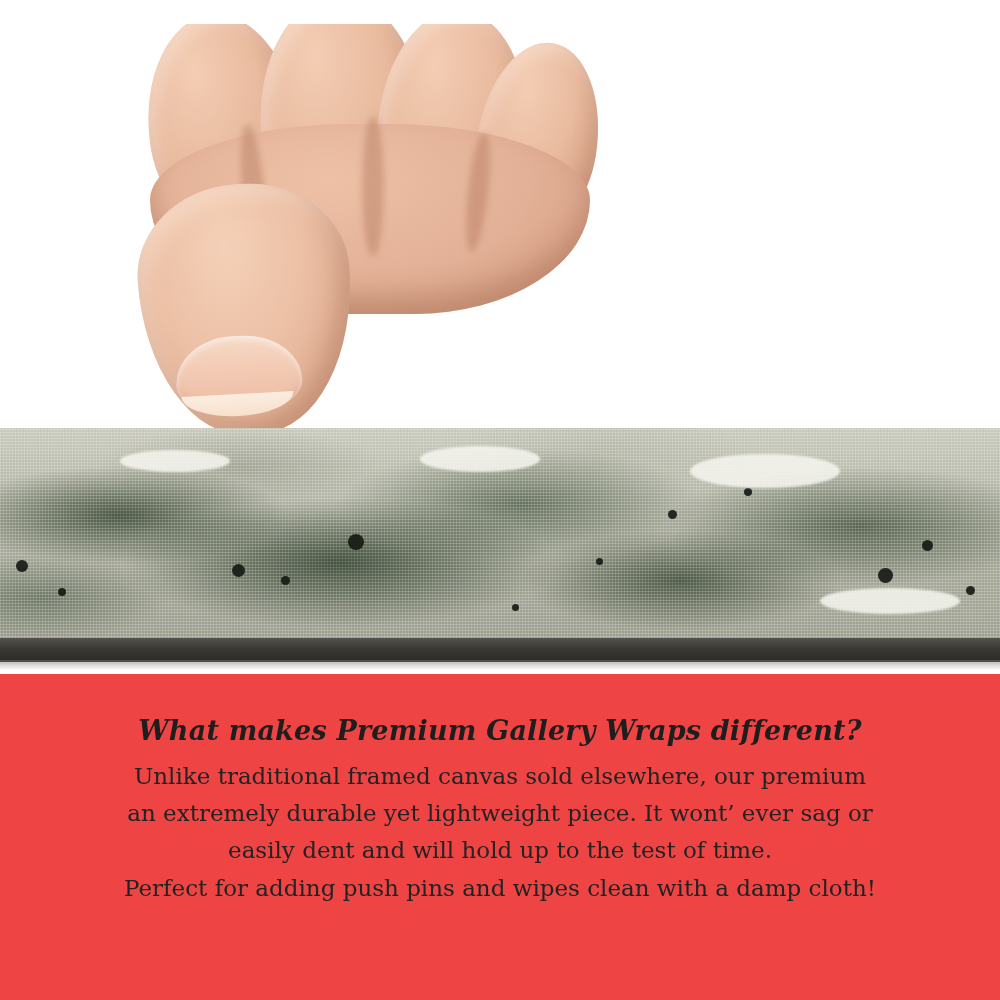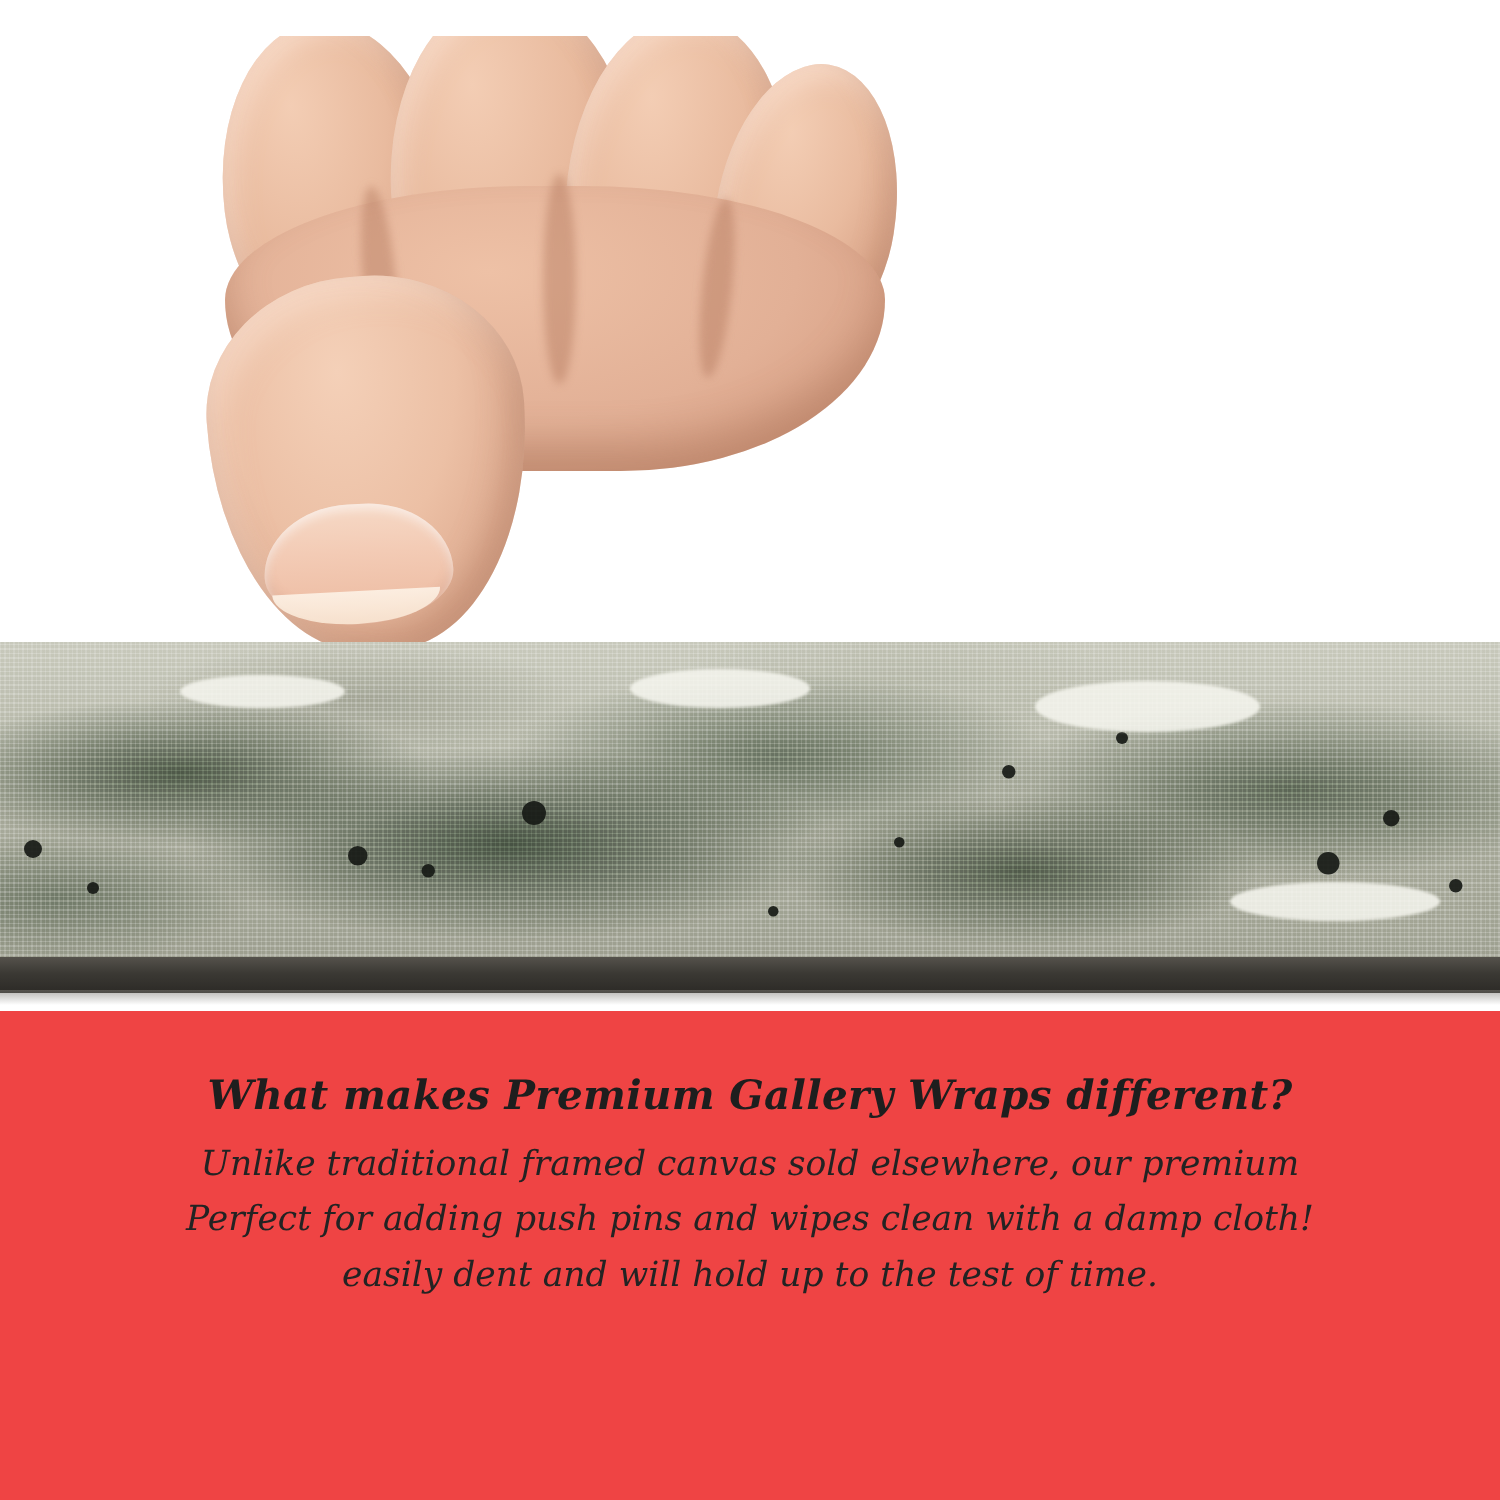--- a/index.html
+++ b/index.html
@@ -182,21 +182,20 @@
   }
   .caption .headline {
     font-style: italic;
     font-weight: 700;
     font-size: 27px;
     letter-spacing: 0.2px;
     margin: 0 0 10px 0;
     line-height: 1.25;
   }
   .caption .body-line {
-    font-style: italic;
     font-weight: 400;
     font-size: 23px;
     line-height: 1.62;
     margin: 0;
     color: #232323;
   }
 </style>
 </head>
 <body>
 
@@ -241,17 +240,18 @@
       <div class="hl" style="left:820px; top:160px; width:140px; height:26px;"></div>
     </div>
 
     <div class="canvas-rim"></div>
     <div class="canvas-rim-shadow"></div>
   </div>
 
   <div class="caption">
     <p class="headline">What makes Premium Gallery Wraps different?</p>
     <p class="body-line">Unlike traditional framed canvas sold elsewhere, our premium</p>
+    <p class="body-line">an extremely durable yet lightweight piece. It wont’ ever sag or</p>
+    <p class="body-line">easily dent and will hold up to the test of time.</p>
     <p class="body-line">Perfect for adding push pins and wipes clean with a damp cloth!</p>
-    <p class="body-line">easily dent and will hold up to the test of time.</p>
   </div>
 
 </div>
 
 </body></html>

